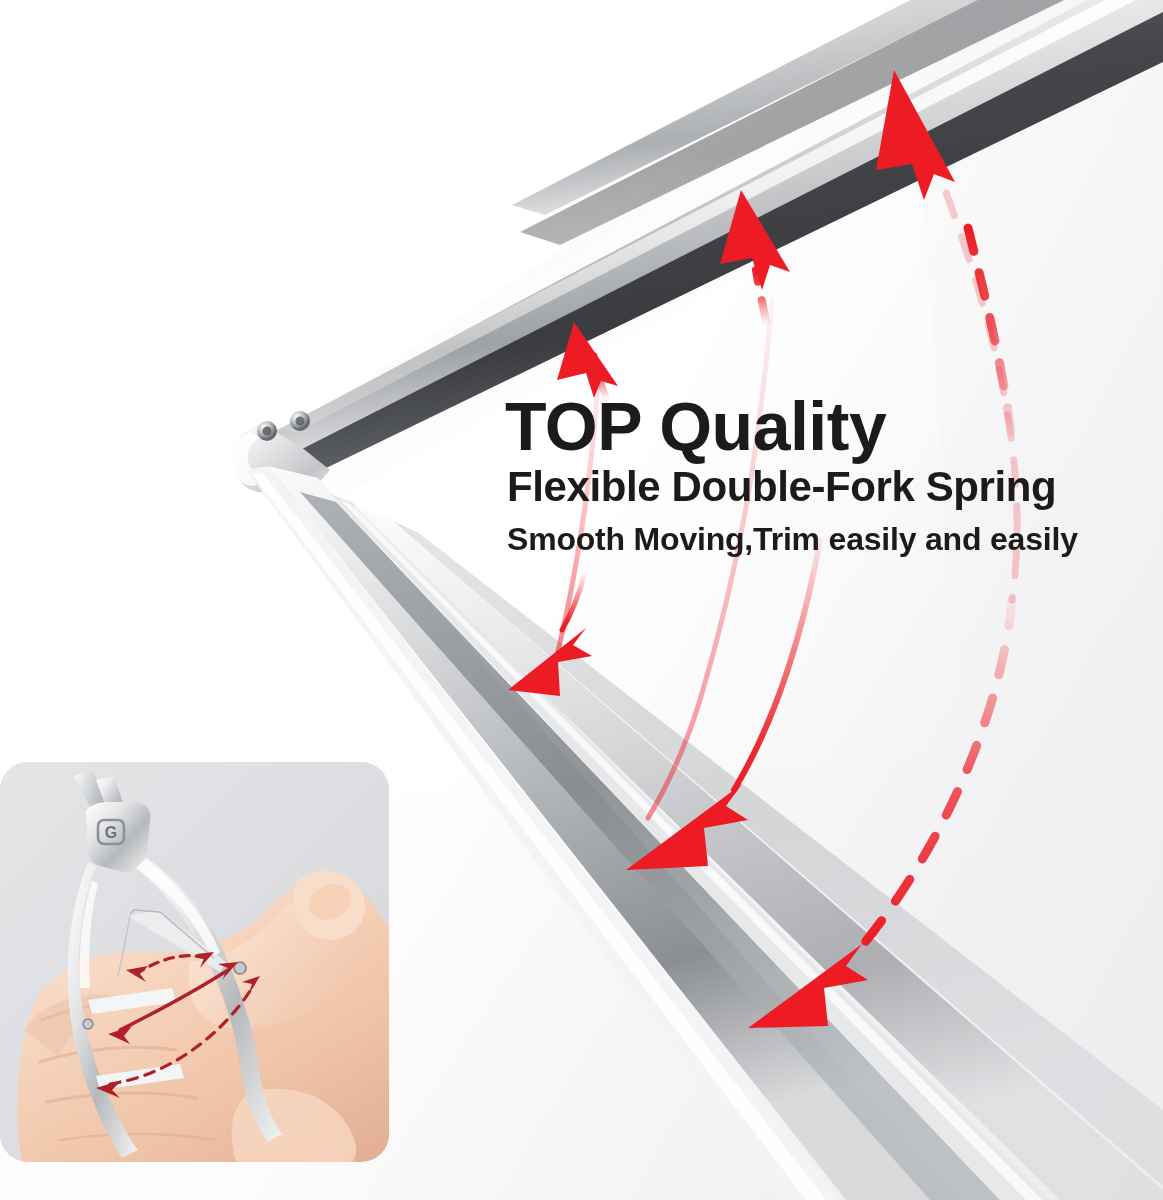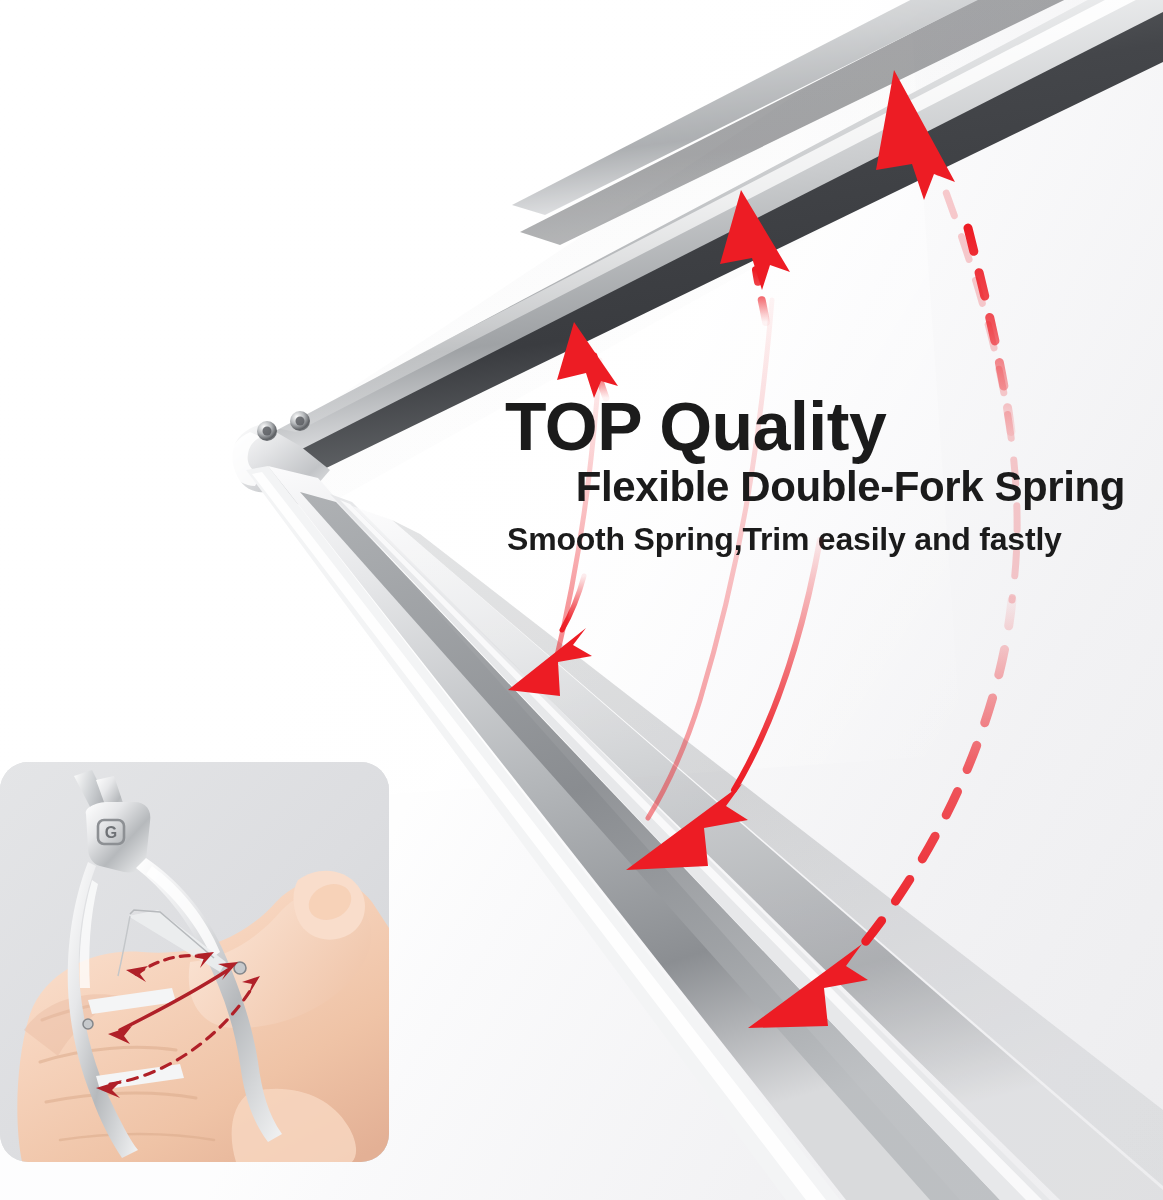--- a/index.html
+++ b/index.html
@@ -55,21 +55,20 @@
     margin:0 0 2px 0;
     white-space:nowrap;
   }
   .t-sub{
     font-size:42px;
     font-weight:700;
     line-height:1.12;
     letter-spacing:-.4px;
     margin:0 0 8px 2px;
     white-space:nowrap;
-    text-align:right;
   }
   .t-body{
     font-size:32px;
     font-weight:700;
     line-height:1.32;
     letter-spacing:-.2px;
     margin:0 0 0 2px;
     white-space:nowrap;
   }
 
@@ -207,21 +206,21 @@
     <path d="M 600 360 C 592 470 580 560 556 660" fill="none" stroke="url(#fadeUpA)" stroke-width="5" stroke-linecap="round"></path>
 
     <path d="M 772 300 C 760 440 742 560 700 700 C 684 752 665 790 648 818" fill="none" stroke="url(#fadeUpB)" stroke-width="5" stroke-linecap="round"></path>
 
     <path d="M 930 150 C 1000 330 1030 470 1012 600" fill="none" stroke="#ED1C24" stroke-opacity=".22" stroke-width="7" stroke-dasharray="24 22" stroke-linecap="round"></path>
   </svg>
 
   <div class="copy">
     <p class="t-head">TOP Quality</p>
     <p class="t-sub">Flexible Double-Fork Spring</p>
-    <p class="t-body">Smooth Spring,Trim easily and fastly</p>
+    <p class="t-body">Smooth Moving,Trim easily and easily</p>
   </div>
 
   <svg class="layer layer-arrows" viewBox="0 0 1163 1200">
     <defs>
       <linearGradient id="dashFadeTop" x1="0" y1="0" x2="0" y2="1">
         <stop offset="0" stop-color="#ED1C24" stop-opacity="1"></stop>
         <stop offset=".45" stop-color="#ED1C24" stop-opacity=".75"></stop>
         <stop offset=".85" stop-color="#ED1C24" stop-opacity=".22"></stop>
         <stop offset="1" stop-color="#ED1C24" stop-opacity=".05"></stop>
       </linearGradient>

